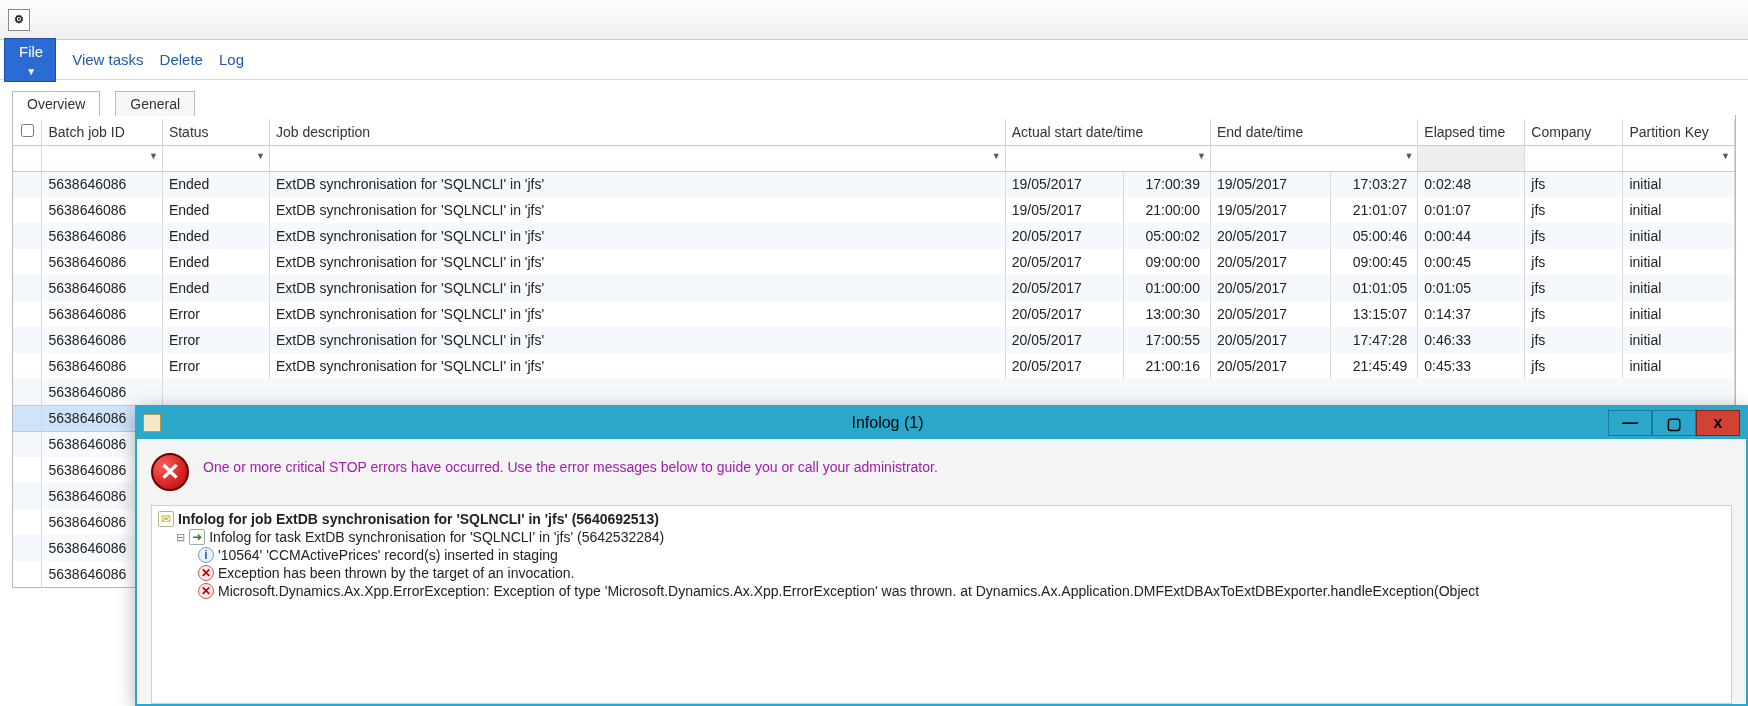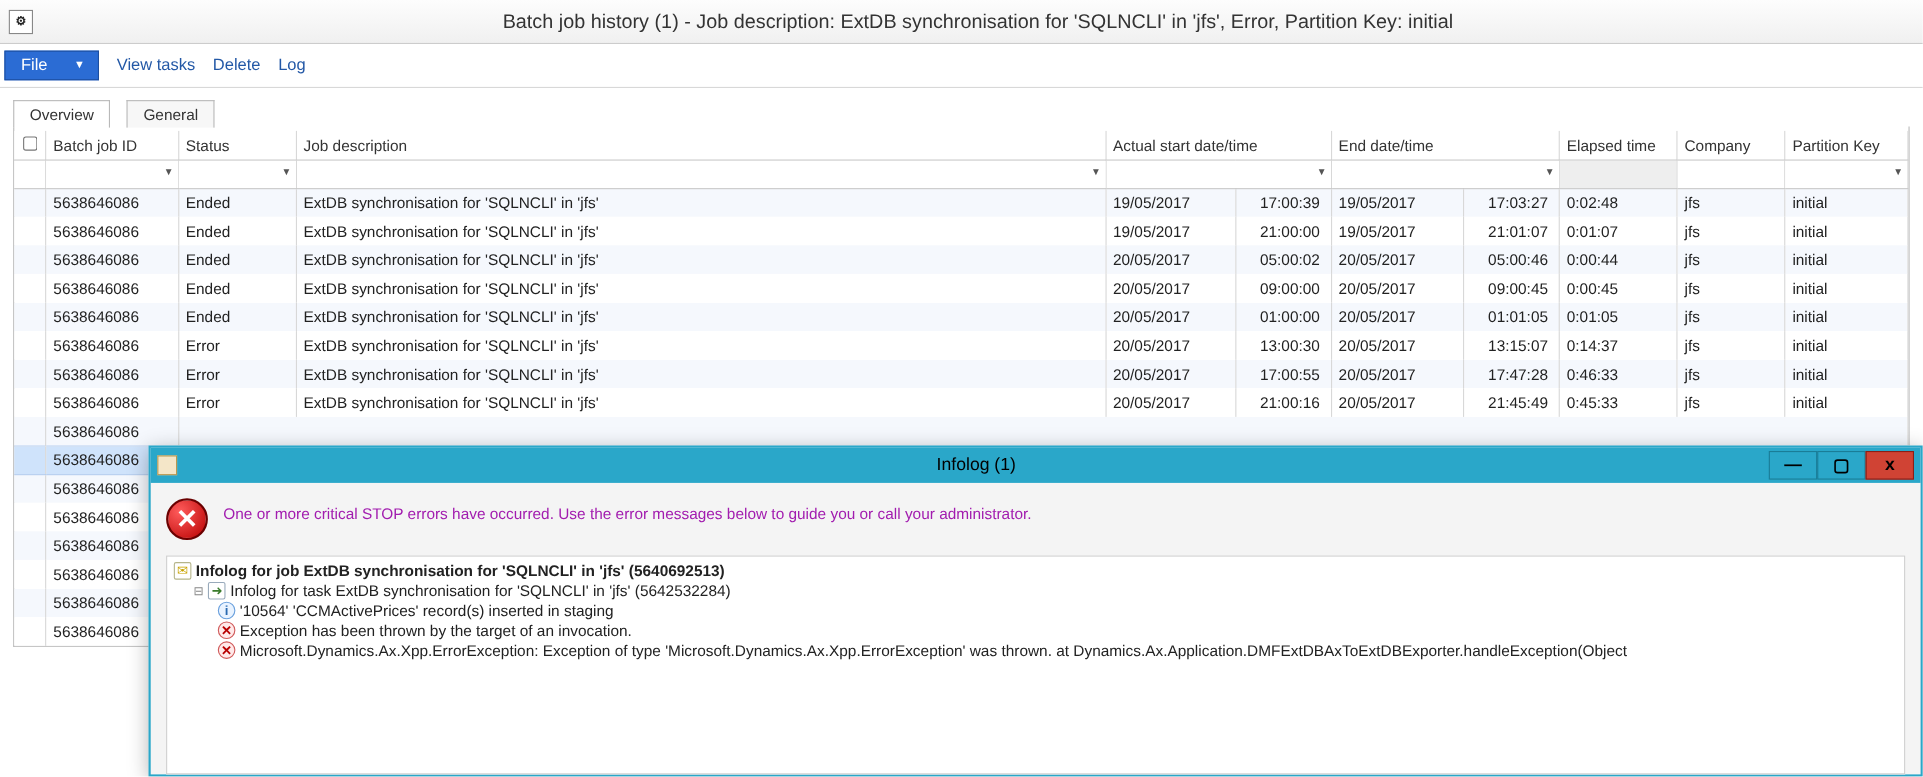--- a/index.html
+++ b/index.html
@@ -46,23 +46,24 @@
     align-items: center;
     padding: 0 4px;
     gap: 16px;
   }
   .file-btn {
     background: #2b6cd4;
     color: #fff;
     padding: 4px 12px 4px 14px;
     display: flex;
     align-items: center;
-    gap: 24px;
+    gap: 6px;
     font-size: 15px;
     border: 1px solid #1d4fa0;
+    flex-direction: column;
   }
   .file-btn .chev {
     font-size: 10px;
   }
   .menu-link {
     color: #2358a6;
     font-size: 15px;
     cursor: pointer;
   }
   
@@ -209,21 +210,20 @@
   .ic-err { background:#ffe9e9; border:1px solid #d05a5a; color:#b80000; font-weight:bold;}
   .treebox .bold { font-weight: bold; }
   .treebox .connector { color:#888; font-size:11px; }
   input[type=checkbox]{ margin:0; }
 </style>
 </head>
 <body>
 
 <div class="titlebar">
   <div class="app-icon">⚙</div>
-  <div class="title">Batch job history (1) - Job description: ExtDB synchronisation for 'SQLNCLI' in 'jfs', Error, Partition Key: initial</div>
 </div>
 
 <div class="menubar">
   <div class="file-btn">
     <span>File</span>
     <span class="chev">▼</span>
   </div>
   <span class="menu-link">View tasks</span>
   <span class="menu-link">Delete</span>
   <span class="menu-link">Log</span>

